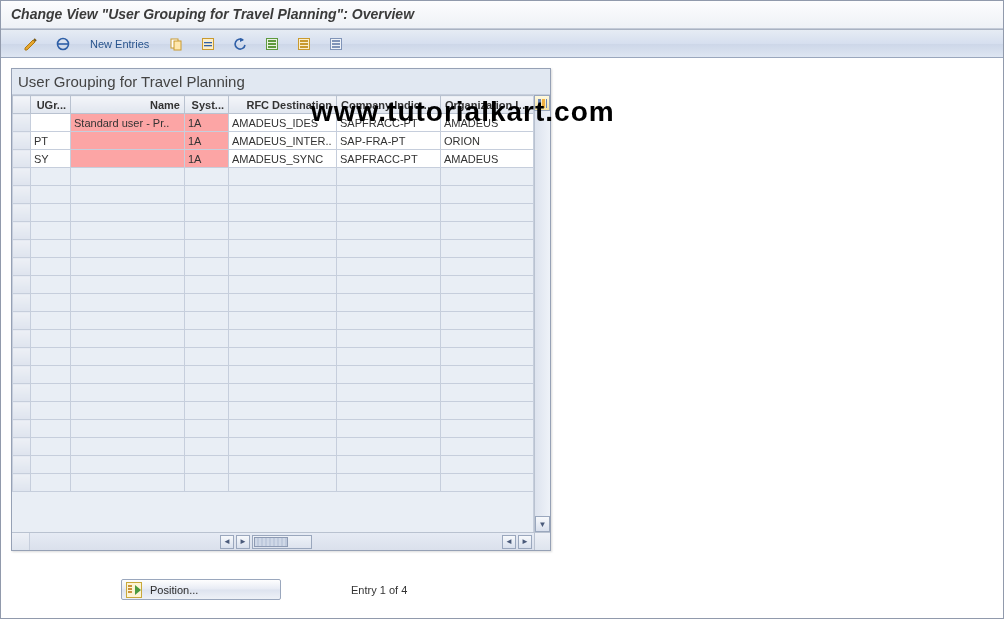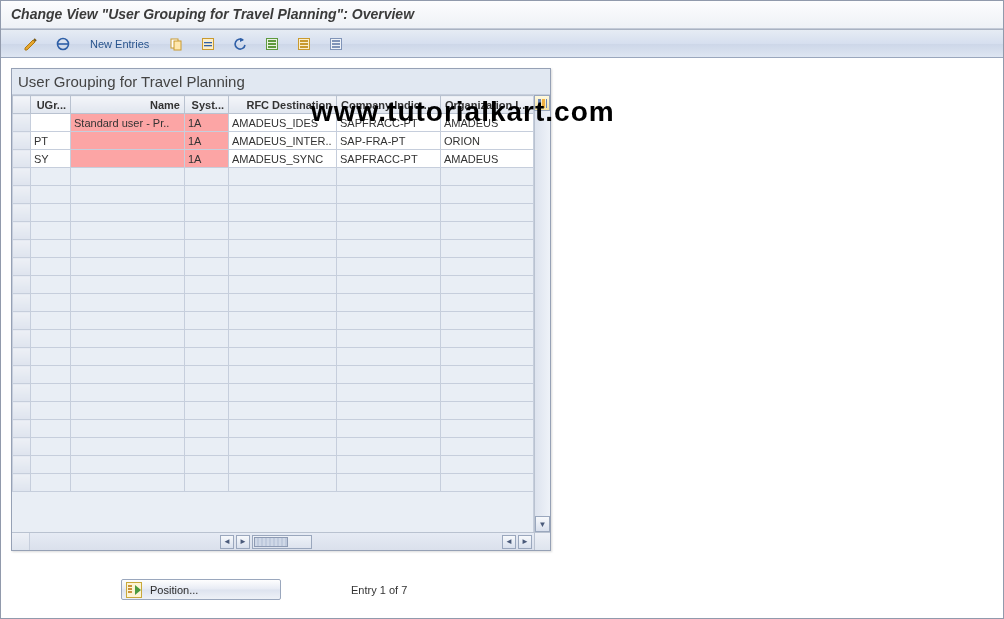--- a/index.html
+++ b/index.html
@@ -550,16 +550,16 @@
         <svg width="16" height="16" viewBox="0 0 16 16">
           <rect x="0.5" y="0.5" width="15" height="15" fill="#fdf4d4" stroke="#c9a93a"></rect>
           <rect x="2" y="3" width="4" height="2" fill="#c9923a"></rect>
           <rect x="2" y="6" width="4" height="2" fill="#c9923a"></rect>
           <rect x="2" y="9" width="4" height="2" fill="#c9923a"></rect>
           <path d="M9 3 L15 8 L9 13 Z" fill="#4b9b3f"></path>
         </svg>
       </span>
       <span>Position...</span>
     </div>
-    <span class="entry-label">Entry 1 of 7</span>
+    <span class="entry-label">Entry 1 of 4</span>
   </div>
 
 </div>
 
 </body></html>

